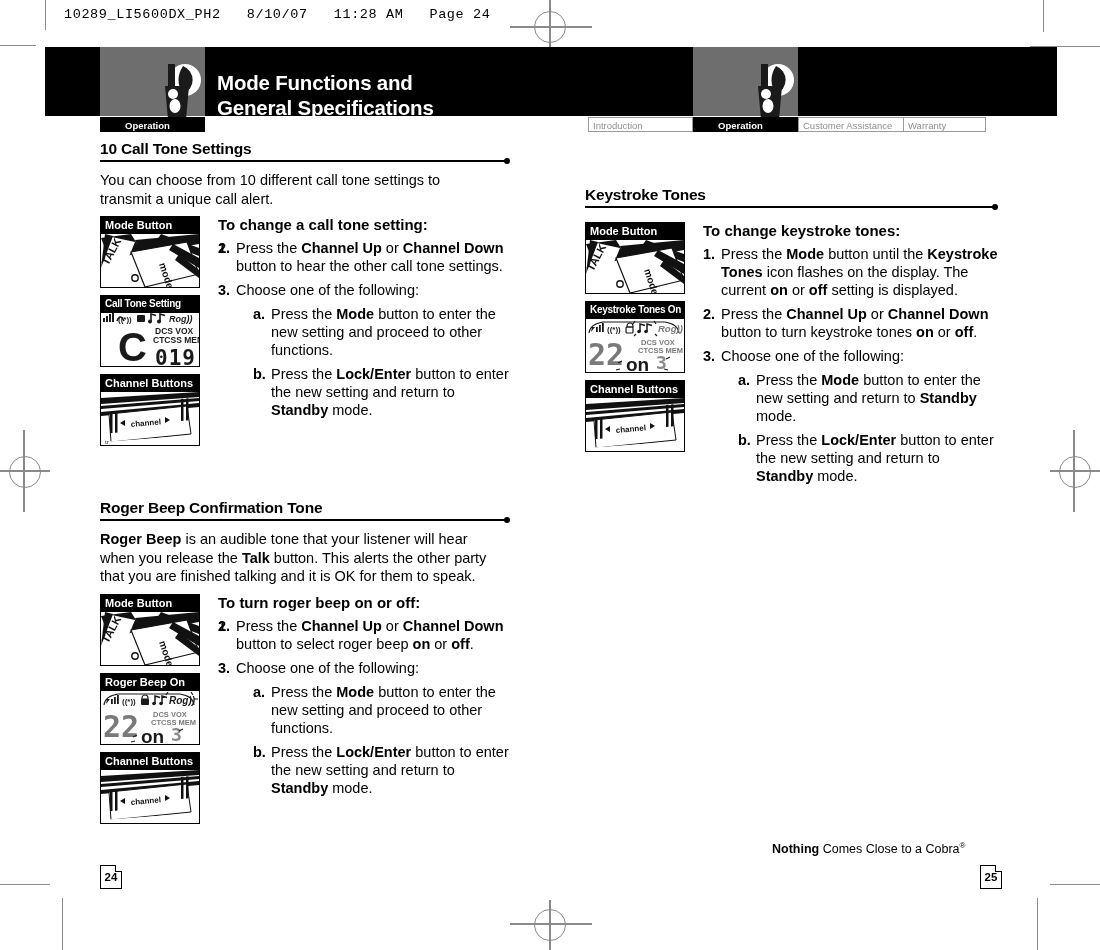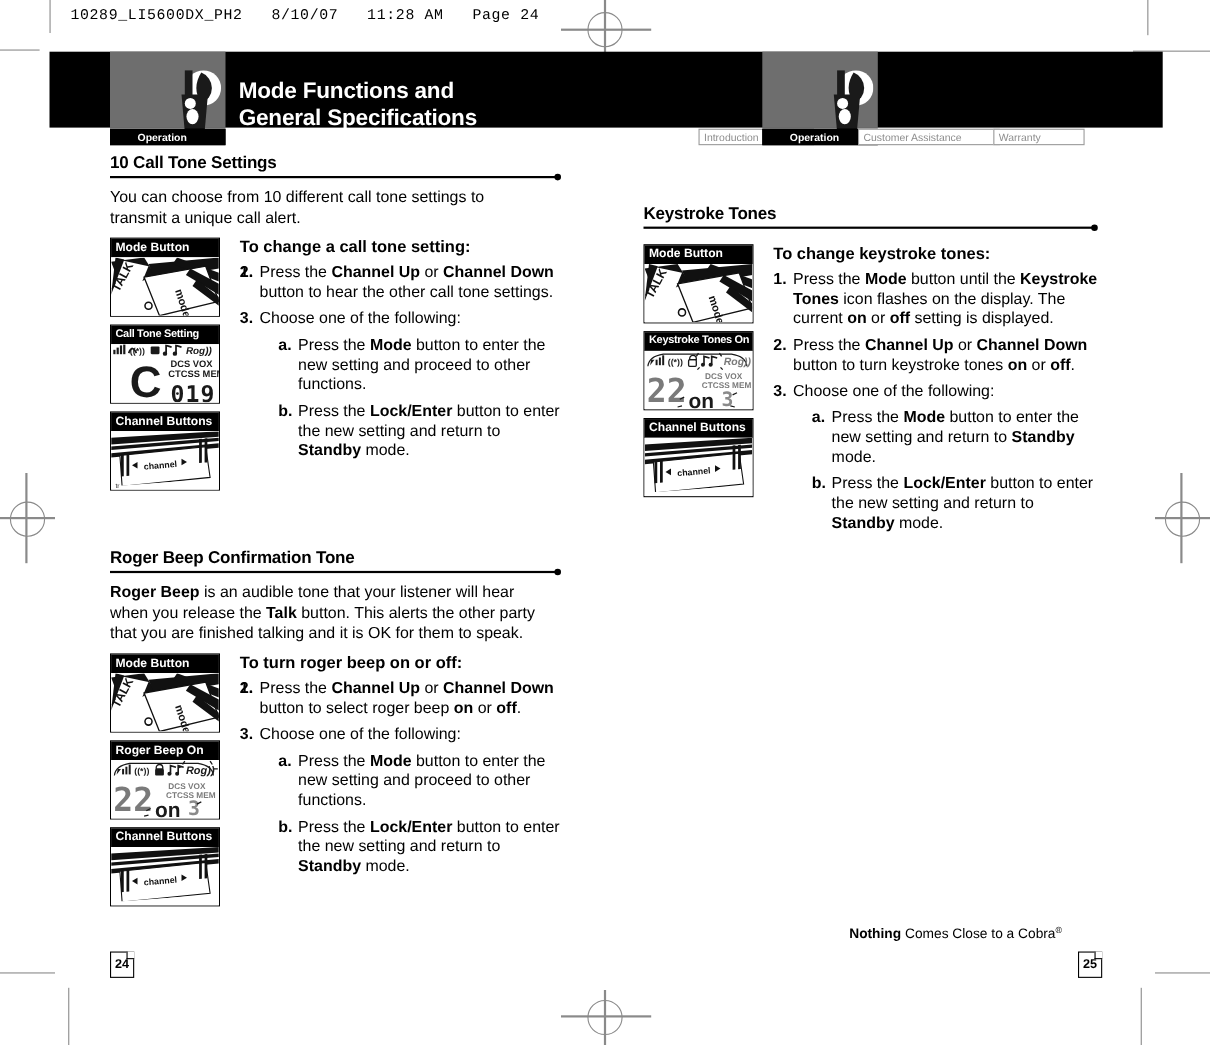--- a/index.html
+++ b/index.html
@@ -164,23 +164,23 @@
   <div class="hdr-title">
     <div>Mode Functions and</div>
     <div>General Specifications</div>
   </div>
 
   <div class="tabrow" style="left:100px;">
     <div class="tab active" style="left:0px;width:105px;">Operation</div>
   </div>
 
   <div class="tabrow" style="left:588px;">
-    <div class="tab" style="left:0px;width:105px;margin-left:47px;">Introduction</div>
+    <div class="tab" style="left:0px;width:105px;">Introduction</div>
     <div class="tab active" style="left:105px;width:105px;">Operation</div>
-    <div class="tab" style="left:192px;width:129px;">Customer Assistance</div>
+    <div class="tab" style="left:210px;width:129px;">Customer Assistance</div>
     <div class="tab" style="left:315px;width:83px;">Warranty</div>
   </div>
 
   <div class="col col-left">
 
     <div>
       <h2 class="sec-h">10 Call Tone Settings</h2>
       <div class="rule-wrap">
         <div class="rule" style="width:405px;"></div>
         <div class="rule-dot" style="left:404px;"></div>

